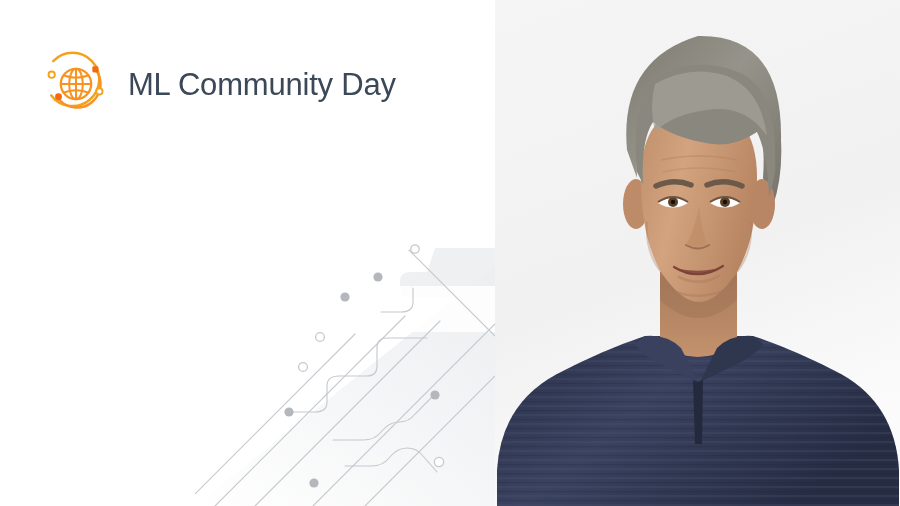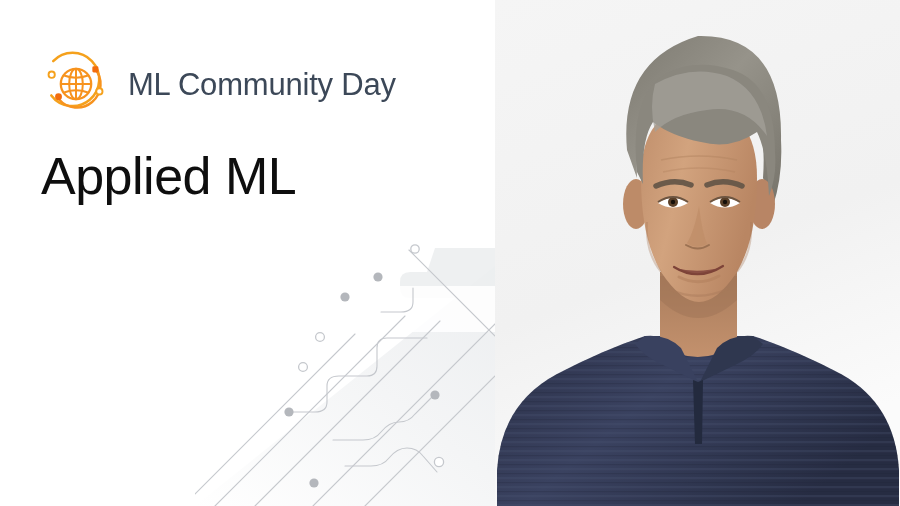--- a/index.html
+++ b/index.html
@@ -170,21 +170,20 @@
         <path d="M 27.4 49 Q 40 44.4 52.6 49" fill="none" stroke="#f7931e" stroke-width="2.1"></path>
 
         <rect x="57.2" y="21.4" width="6.4" height="6.4" rx="1.4" fill="#f26c0d"></rect>
         <circle cx="14.4" cy="30.2" r="3.3" fill="#ffffff" stroke="#f5a11c" stroke-width="2"></circle>
         <circle cx="64.6" cy="47.8" r="3.3" fill="#ffffff" stroke="#f5a11c" stroke-width="2"></circle>
         <circle cx="21.6" cy="53.4" r="3.6" fill="#f26c0d"></circle>
       </svg>
       <div class="brand-wordmark">ML Community Day</div>
     </div>
 
-    <div class="headline">Applied ML</div>
 
   </div>
 
   <div class="photo-panel">
     <svg class="portrait-svg" viewBox="0 0 405 506" aria-hidden="true">
       <defs>
         <linearGradient id="bgGrad" x1="0" y1="0" x2="0.3" y2="1">
           <stop offset="0%" stop-color="#f5f5f5"></stop>
           <stop offset="60%" stop-color="#f1f1f1"></stop>
           <stop offset="100%" stop-color="#fbfbfb"></stop>

